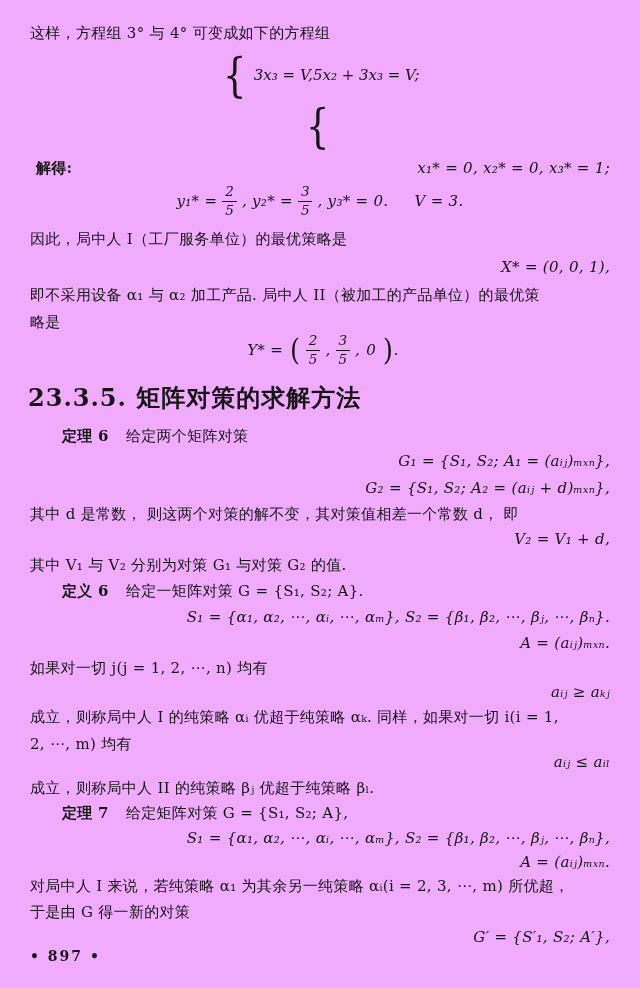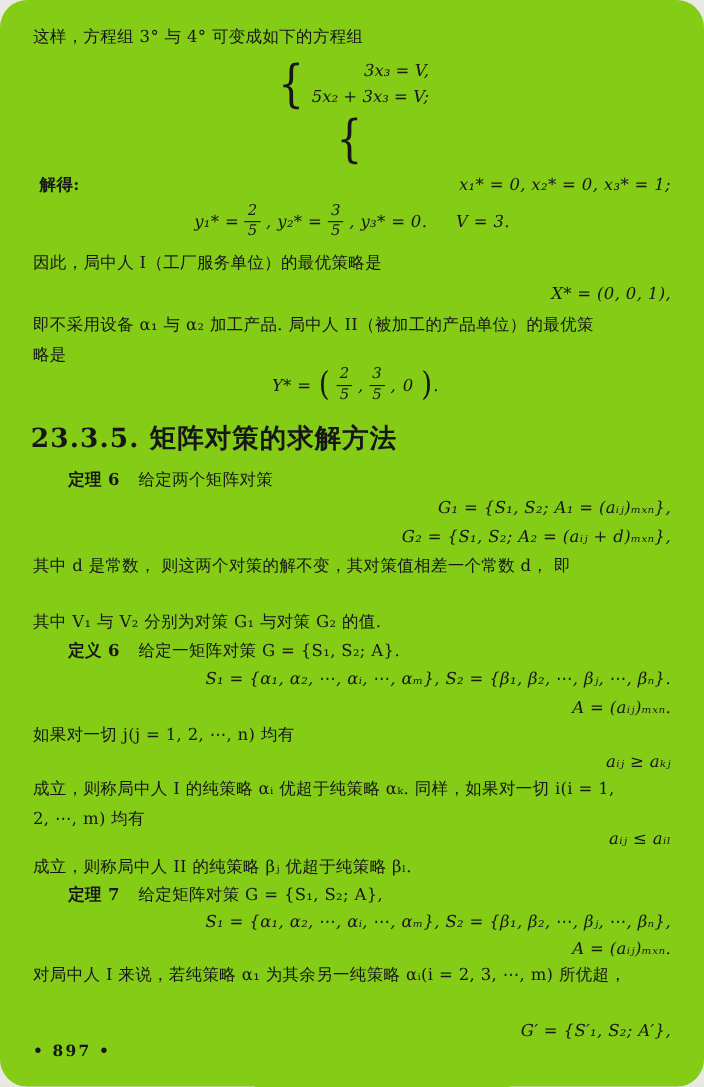--- a/index.html
+++ b/index.html
@@ -1,35 +1,34 @@
 <!DOCTYPE html>
 <html><head>
 <meta charset="utf-8">
 <style>
   html,body{margin:0;padding:0;background:#e8e8e4;}
   .page{
     position:relative;
     width:640px;height:988px;
-    background:#84cc16;
+    background:#f0abfc;
     font-family:"DejaVu Serif","DejaVu Sans",serif;
     color:#161616;
     overflow:hidden;
-    border-radius:25px;
   }
   .abs{position:absolute;left:30px;right:30px;}
   .txt{font-size:15px;line-height:1.5;letter-spacing:.3px;}
   .center{text-align:right;}
   .bold{font-weight:bold;}
   .math{font-style:italic;font-family:"DejaVu Serif","DejaVu Sans",serif;}
   .heading{font-size:24px;font-weight:bold;letter-spacing:1px;}
   .indent{left:62px;}
   .flexline{display:flex;justify-content:center;align-items:center;}
   .sys{display:flex;justify-content:center;align-items:center;}
   .brace{font-size:46px;font-weight:200;line-height:1;transform:scaleX(.8);margin-right:4px;font-style:normal;}
-  .sysrows{display:flex;flex-direction:column;align-items:flex-end;}
+  .sysrows{display:flex;flex-direction:row;align-items:flex-end;}
   .sysrow{font-size:15px;line-height:1.6;}
   .frac{display:inline-flex;flex-direction:column;align-items:center;line-height:1.15;font-size:13.5px;margin:0 5px;vertical-align:middle;}
   .frac .num{border-bottom:1.4px solid #161616;padding:0 3px 1px;}
   .frac .den{padding-top:1px;}
   .bigparen{font-size:30px;font-weight:200;line-height:1;transform:scaleX(.85);font-style:normal;}
   .gap-l{margin-left:26px;}
   .sp{margin:0 6px;}
   .footer{font-size:14px;font-weight:bold;letter-spacing:2px;}
 </style>
 </head>
@@ -97,20 +96,21 @@
 
   <div class="abs heading" style="top:382px;left:28px">23.3.5. 矩阵对策的求解方法</div>
 
   <div class="abs txt indent" style="top:425px">
     <span class="bold">定理 6</span>
     <span style="margin-left:12px">给定两个矩阵对策</span>
   </div>
   <div class="abs txt math center" style="top:450px">G₁ = {S₁, S₂;  A₁ = (aᵢⱼ)ₘₓₙ},</div>
   <div class="abs txt math center" style="top:477px">G₂ = {S₁, S₂;  A₂ = (aᵢⱼ + d)ₘₓₙ},</div>
   <div class="abs txt" style="top:503px">其中 d 是常数， 则这两个对策的解不变，其对策值相差一个常数  d， 即</div>
+  <div class="abs txt math center" style="top:528px">V₂ = V₁ + d,</div>
   <div class="abs txt" style="top:554px">其中 V₁ 与 V₂ 分别为对策 G₁ 与对策 G₂ 的值.</div>
 
   <div class="abs txt indent" style="top:580px">
     <span class="bold">定义 6</span>
     <span style="margin-left:12px">给定一矩阵对策 G = {S₁, S₂;  A}.</span>
   </div>
   <div class="abs txt math center" style="top:606px">S₁ = {α₁, α₂, ⋯, αᵢ, ⋯, αₘ},  S₂ = {β₁, β₂, ⋯, βⱼ, ⋯, βₙ}.</div>
   <div class="abs txt math center" style="top:632px">A = (aᵢⱼ)ₘₓₙ.</div>
   <div class="abs txt" style="top:657px">如果对一切 j(j = 1, 2, ⋯, n) 均有</div>
   <div class="abs txt math center" style="top:681px">aᵢⱼ ≥ aₖⱼ</div>
@@ -119,17 +119,18 @@
   <div class="abs txt" style="top:777px">成立，则称局中人 II 的纯策略 βⱼ 优超于纯策略 βₗ.</div>
   <div class="abs txt math center" style="top:751px">aᵢⱼ ≤ aᵢₗ</div>
 
   <div class="abs txt indent" style="top:802px">
     <span class="bold">定理 7</span>
     <span style="margin-left:12px">给定矩阵对策 G = {S₁, S₂;  A},</span>
   </div>
   <div class="abs txt math center" style="top:827px">S₁ = {α₁, α₂, ⋯, αᵢ, ⋯, αₘ},  S₂ = {β₁, β₂, ⋯, βⱼ, ⋯, βₙ},</div>
   <div class="abs txt math center" style="top:851px">A = (aᵢⱼ)ₘₓₙ.</div>
   <div class="abs txt" style="top:875px">对局中人 I 来说，若纯策略 α₁ 为其余另一纯策略 αᵢ(i = 2, 3, ⋯, m) 所优超，</div>
+  <div class="abs txt" style="top:901px">于是由 G 得一新的对策</div>
   <div class="abs txt math center" style="top:926px">G′ = {S′₁, S₂;  A′},</div>
 
   <div class="abs footer" style="top:948px;text-align:left;right:90px">• 897 •</div>
 
 </div>
 
 </body></html>

